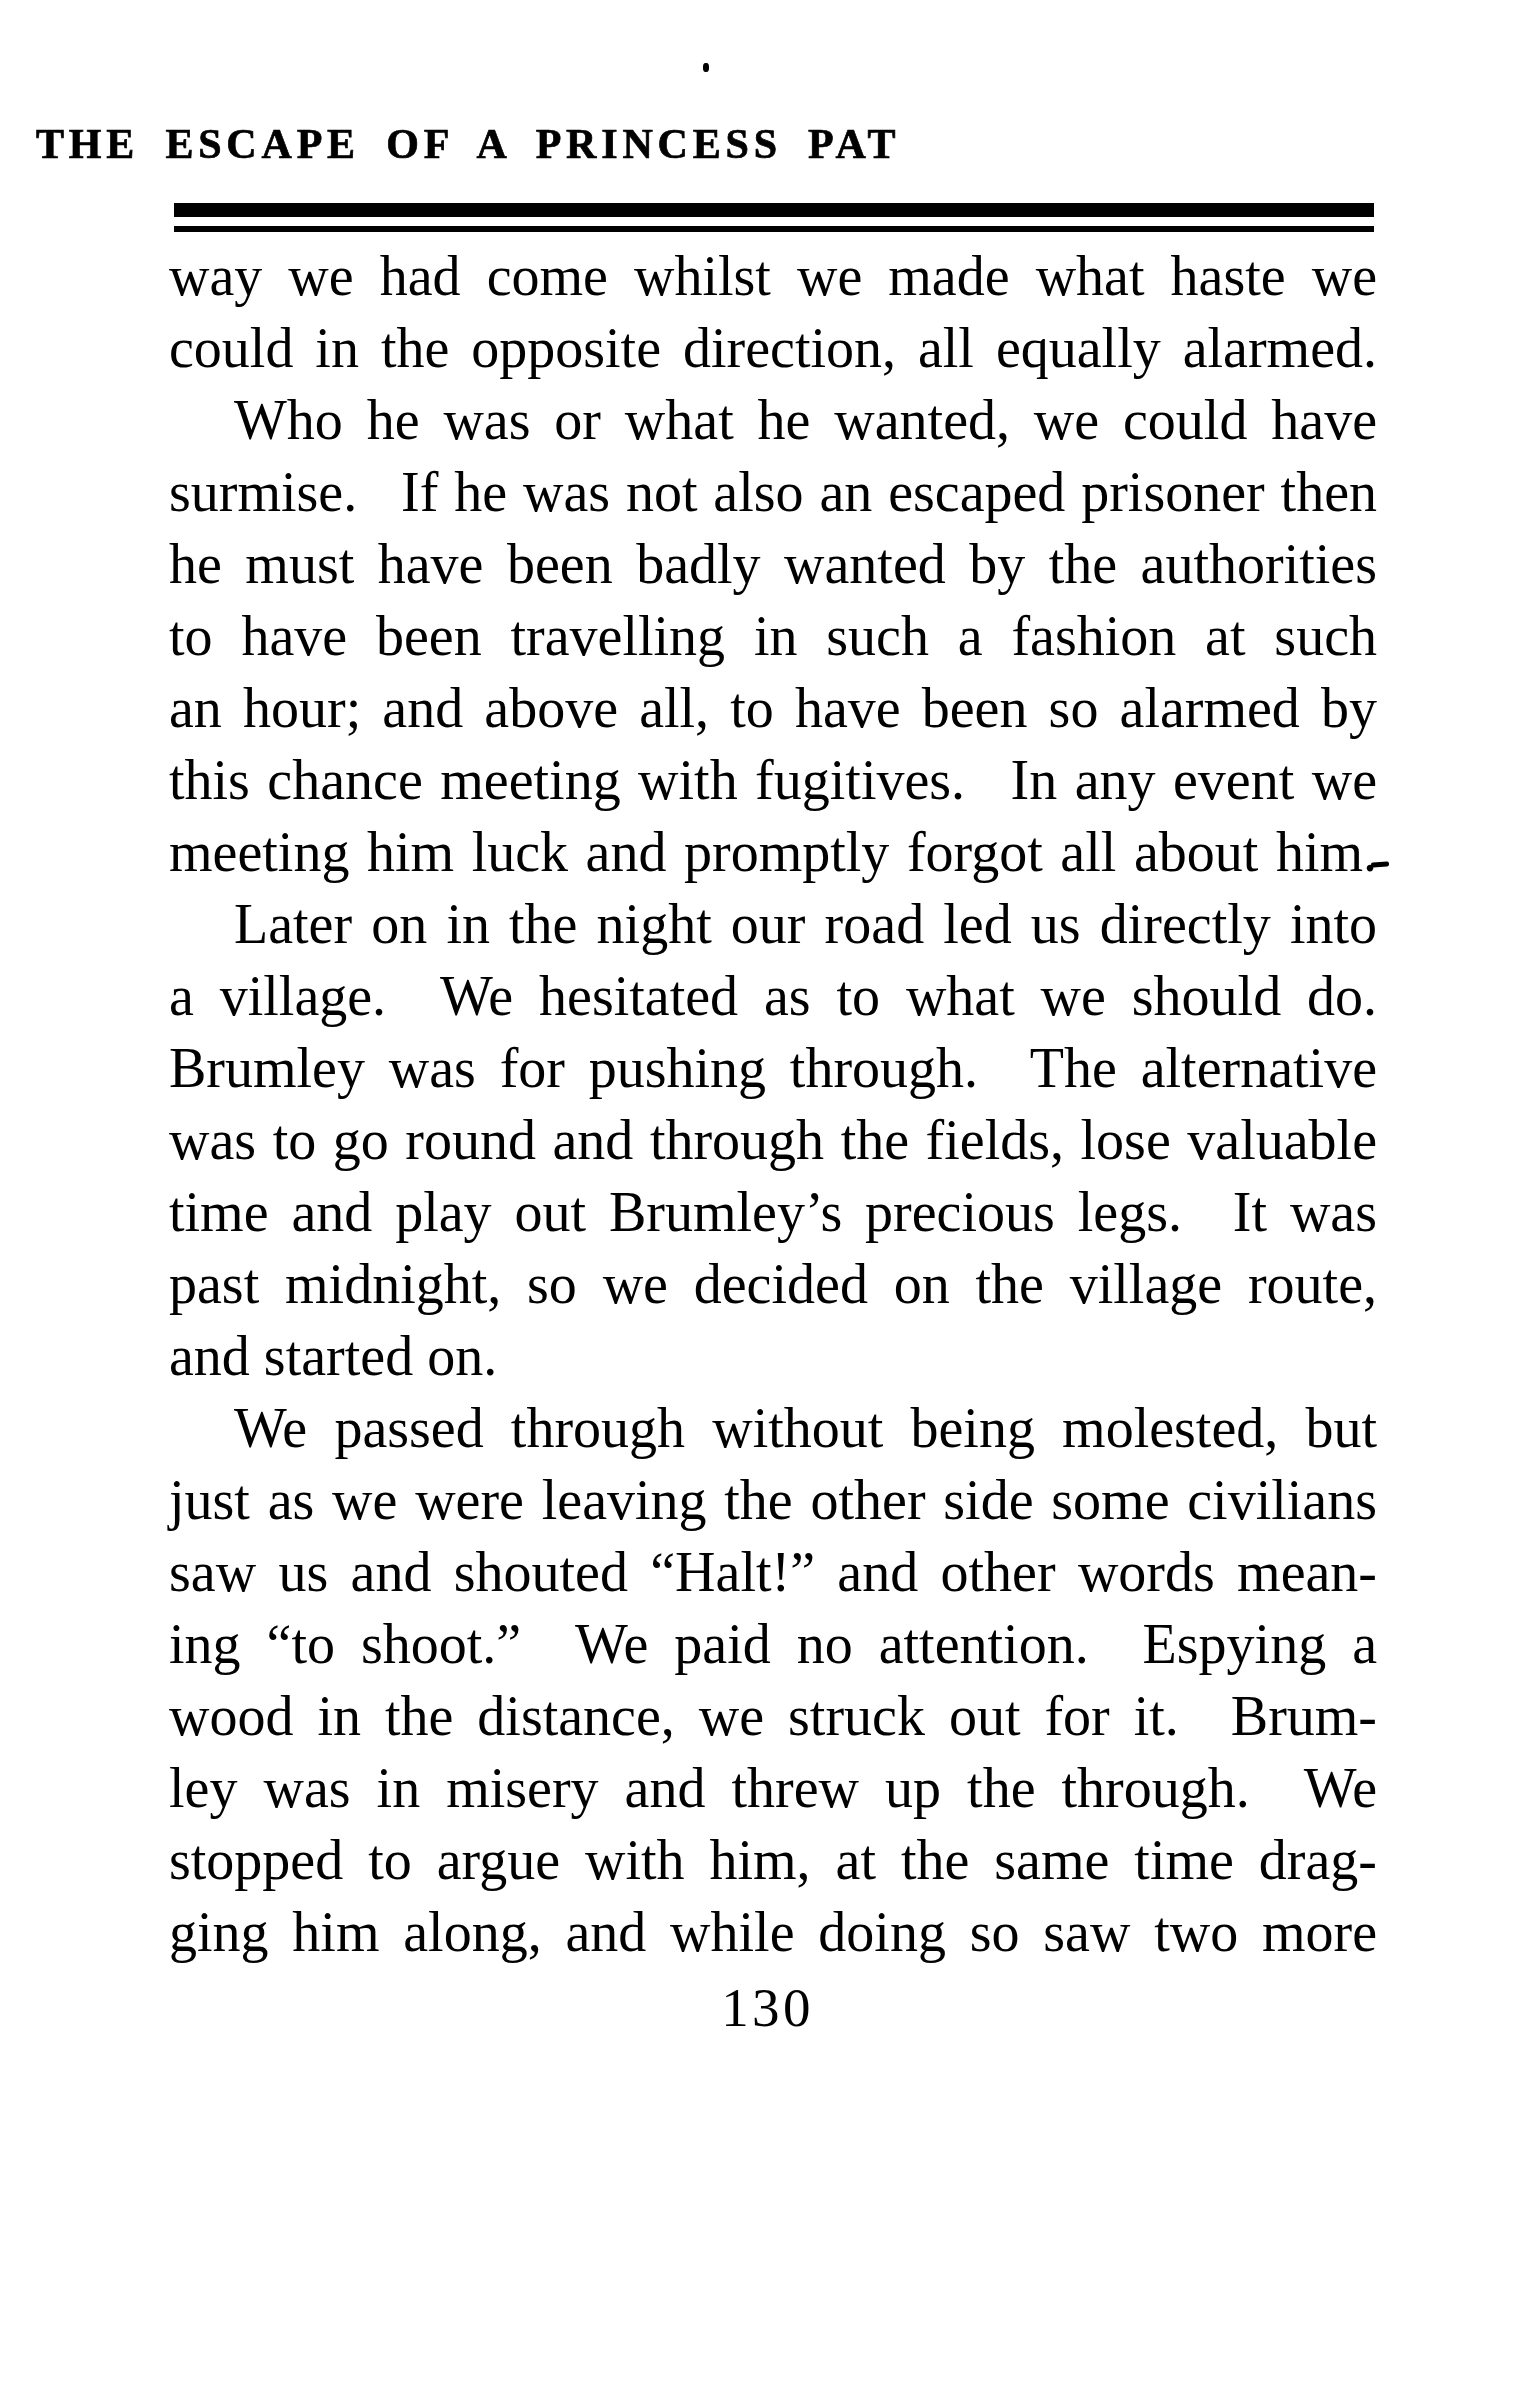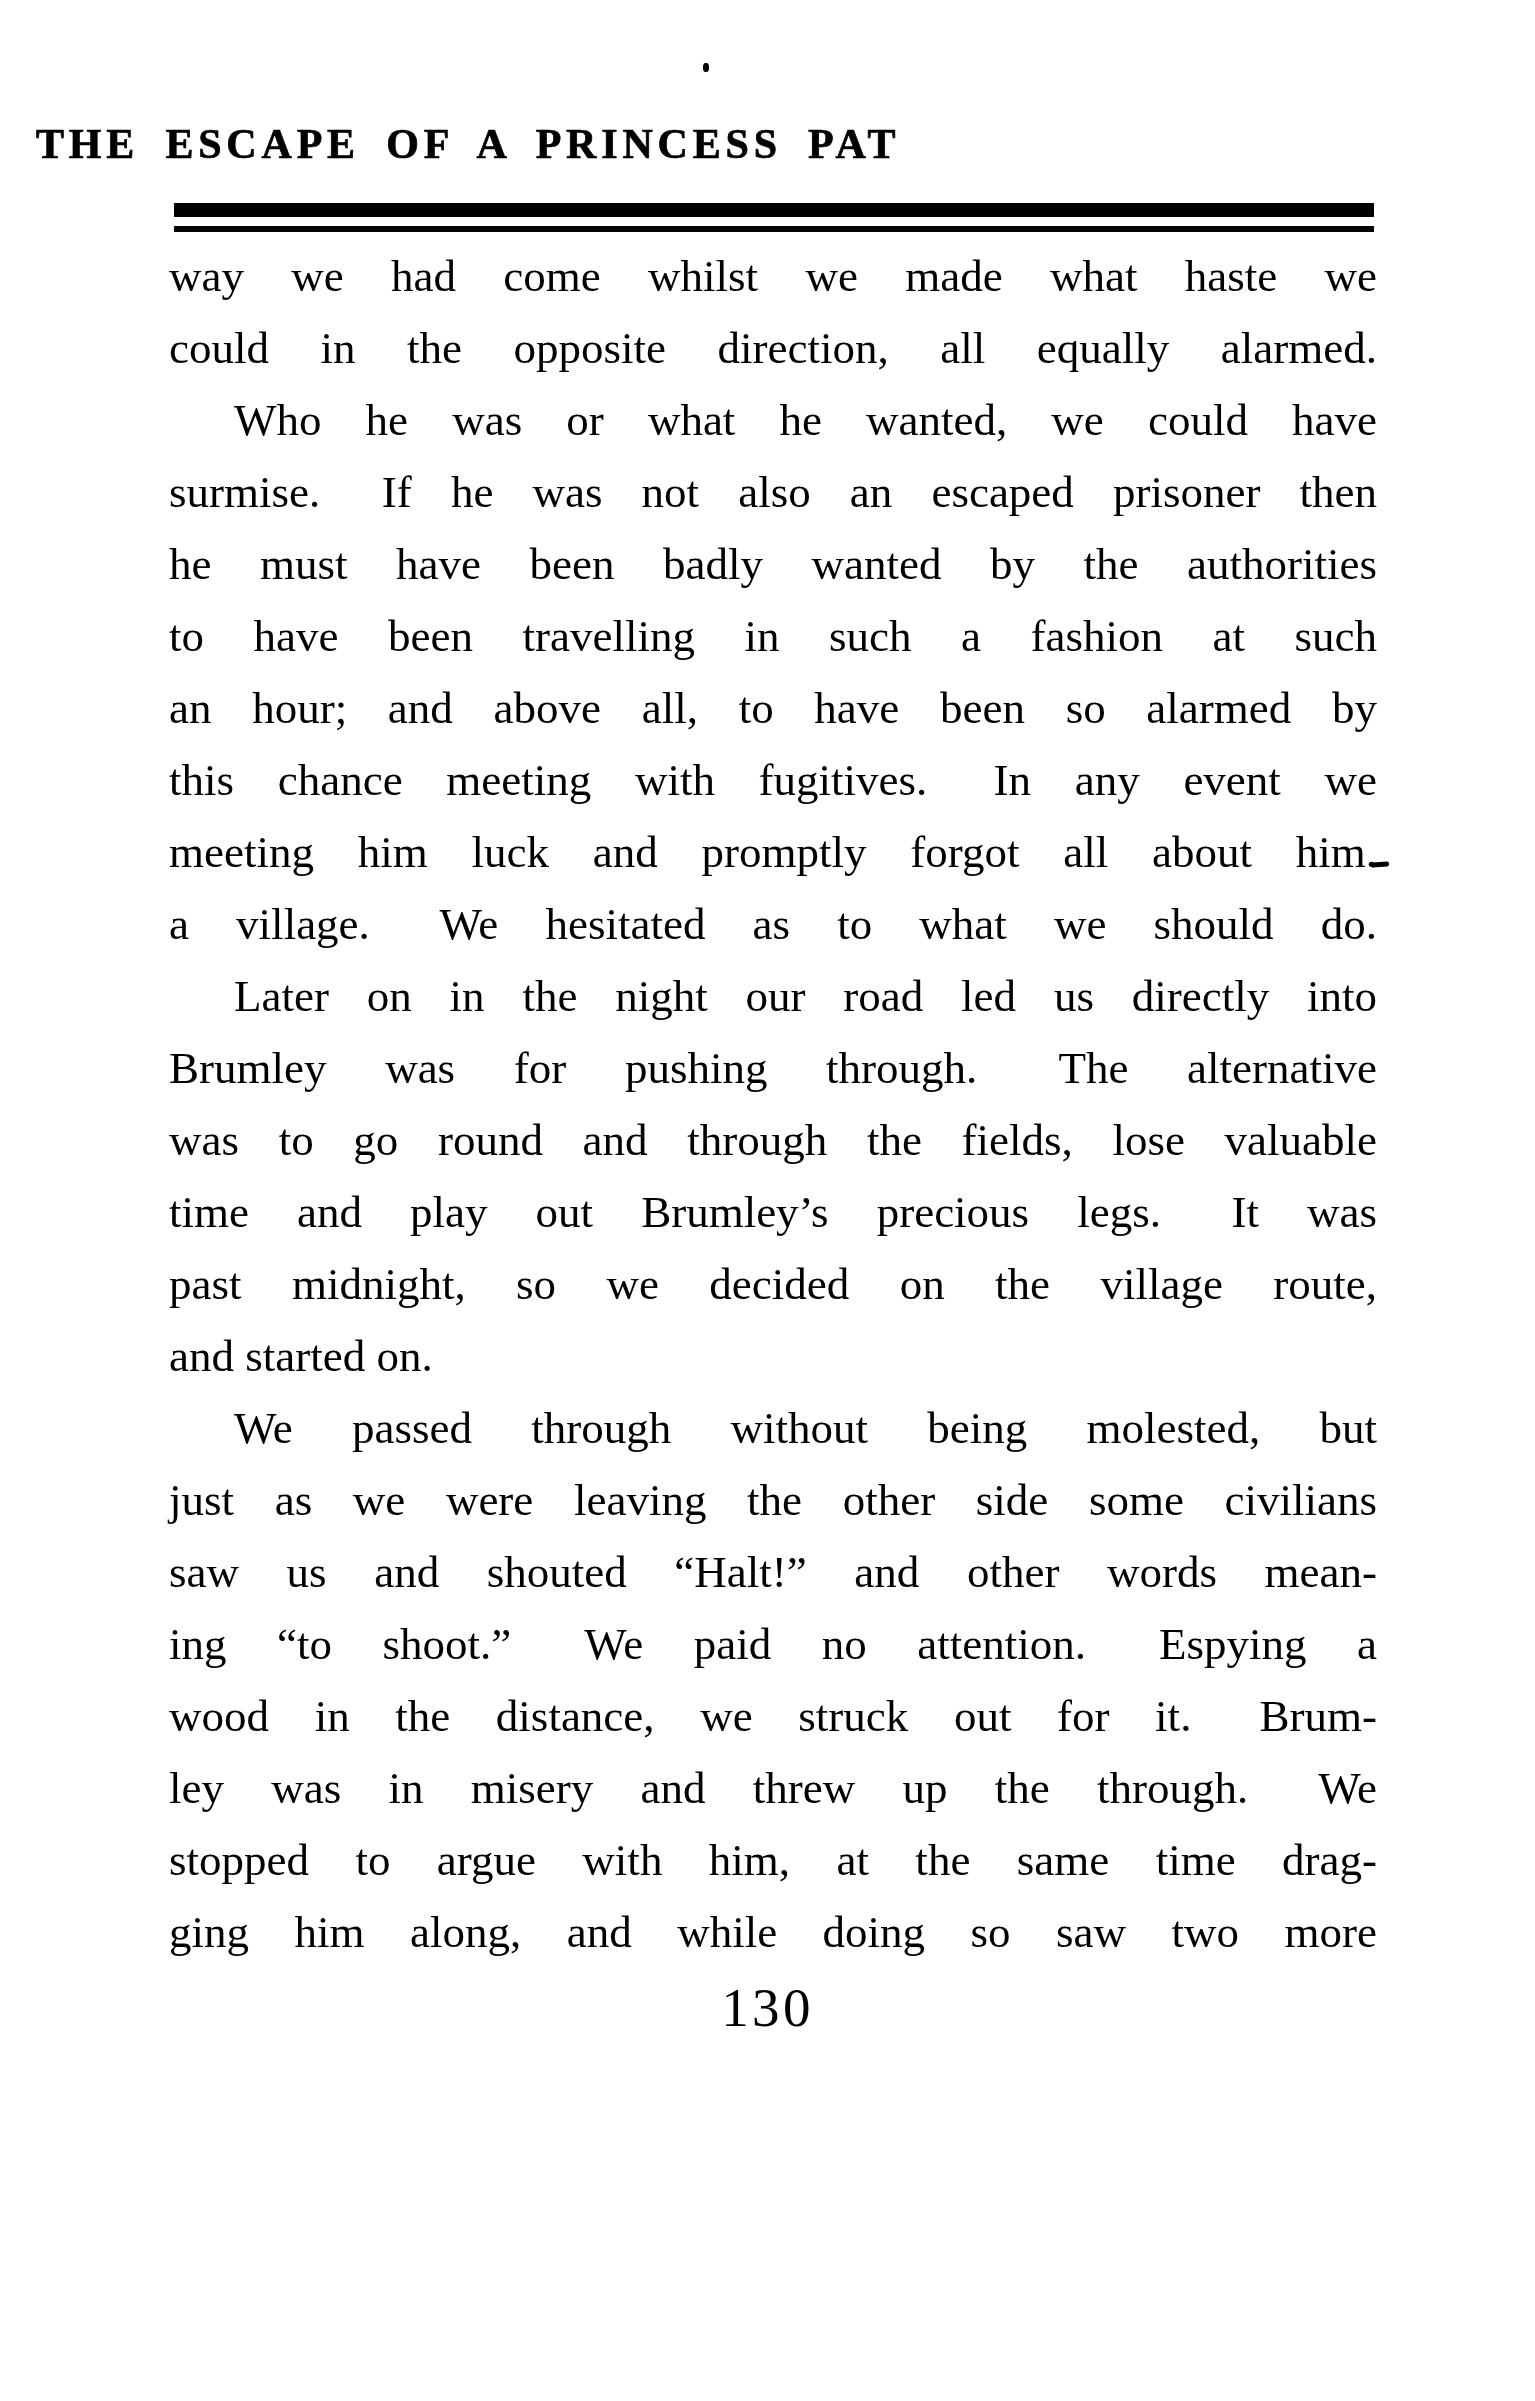--- a/index.html
+++ b/index.html
@@ -35,21 +35,21 @@
     width: 1200px;
     background: #000000;
   }
   .rule-thick { top: 203px; height: 13.7px; }
   .rule-thin  { top: 226px; height: 6.1px;  }
   .body-text {
     position: absolute;
     left: 169px;
     top: 240px;
     width: 1208px;
-    font-size: 45px;
+    font-size: 56px;
     line-height: 72px;
   }
   .line {
     height: 72px;
     text-align: justify;
     text-align-last: justify;
   }
   .line.indent { text-indent: 65px; }
   .line.left {
     text-align: left;
@@ -99,22 +99,22 @@
   <div class="body-text" id="body-lines">
       <div class="line">way we had come whilst we made what haste we</div>
       <div class="line">could in the opposite direction, all equally alarmed.</div>
       <div class="line indent">Who he was or what he wanted, we could have</div>
       <div class="line">surmise.  If he was not also an escaped prisoner then</div>
       <div class="line">he must have been badly wanted by the authorities</div>
       <div class="line">to have been travelling in such a fashion at such</div>
       <div class="line">an hour; and above all, to have been so alarmed by</div>
       <div class="line">this chance meeting with fugitives.  In any event we</div>
       <div class="line">meeting him luck and promptly forgot all about him.</div>
+      <div class="line indent">Later on in the night our road led us directly into</div>
       <div class="line">a village.  We hesitated as to what we should do.</div>
-      <div class="line indent">Later on in the night our road led us directly into</div>
       <div class="line">Brumley was for pushing through.  The alternative</div>
       <div class="line">was to go round and through the fields, lose valuable</div>
       <div class="line">time and play out Brumley’s precious legs.  It was</div>
       <div class="line">past midnight, so we decided on the village route,</div>
       <div class="line left">and started on.</div>
       <div class="line indent">We passed through without being molested, but</div>
       <div class="line">just as we were leaving the other side some civilians</div>
       <div class="line">saw us and shouted “Halt!” and other words mean-</div>
       <div class="line">ing “to shoot.”  We paid no attention.  Espying a</div>
       <div class="line">wood in the distance, we struck out for it.  Brum-</div>

